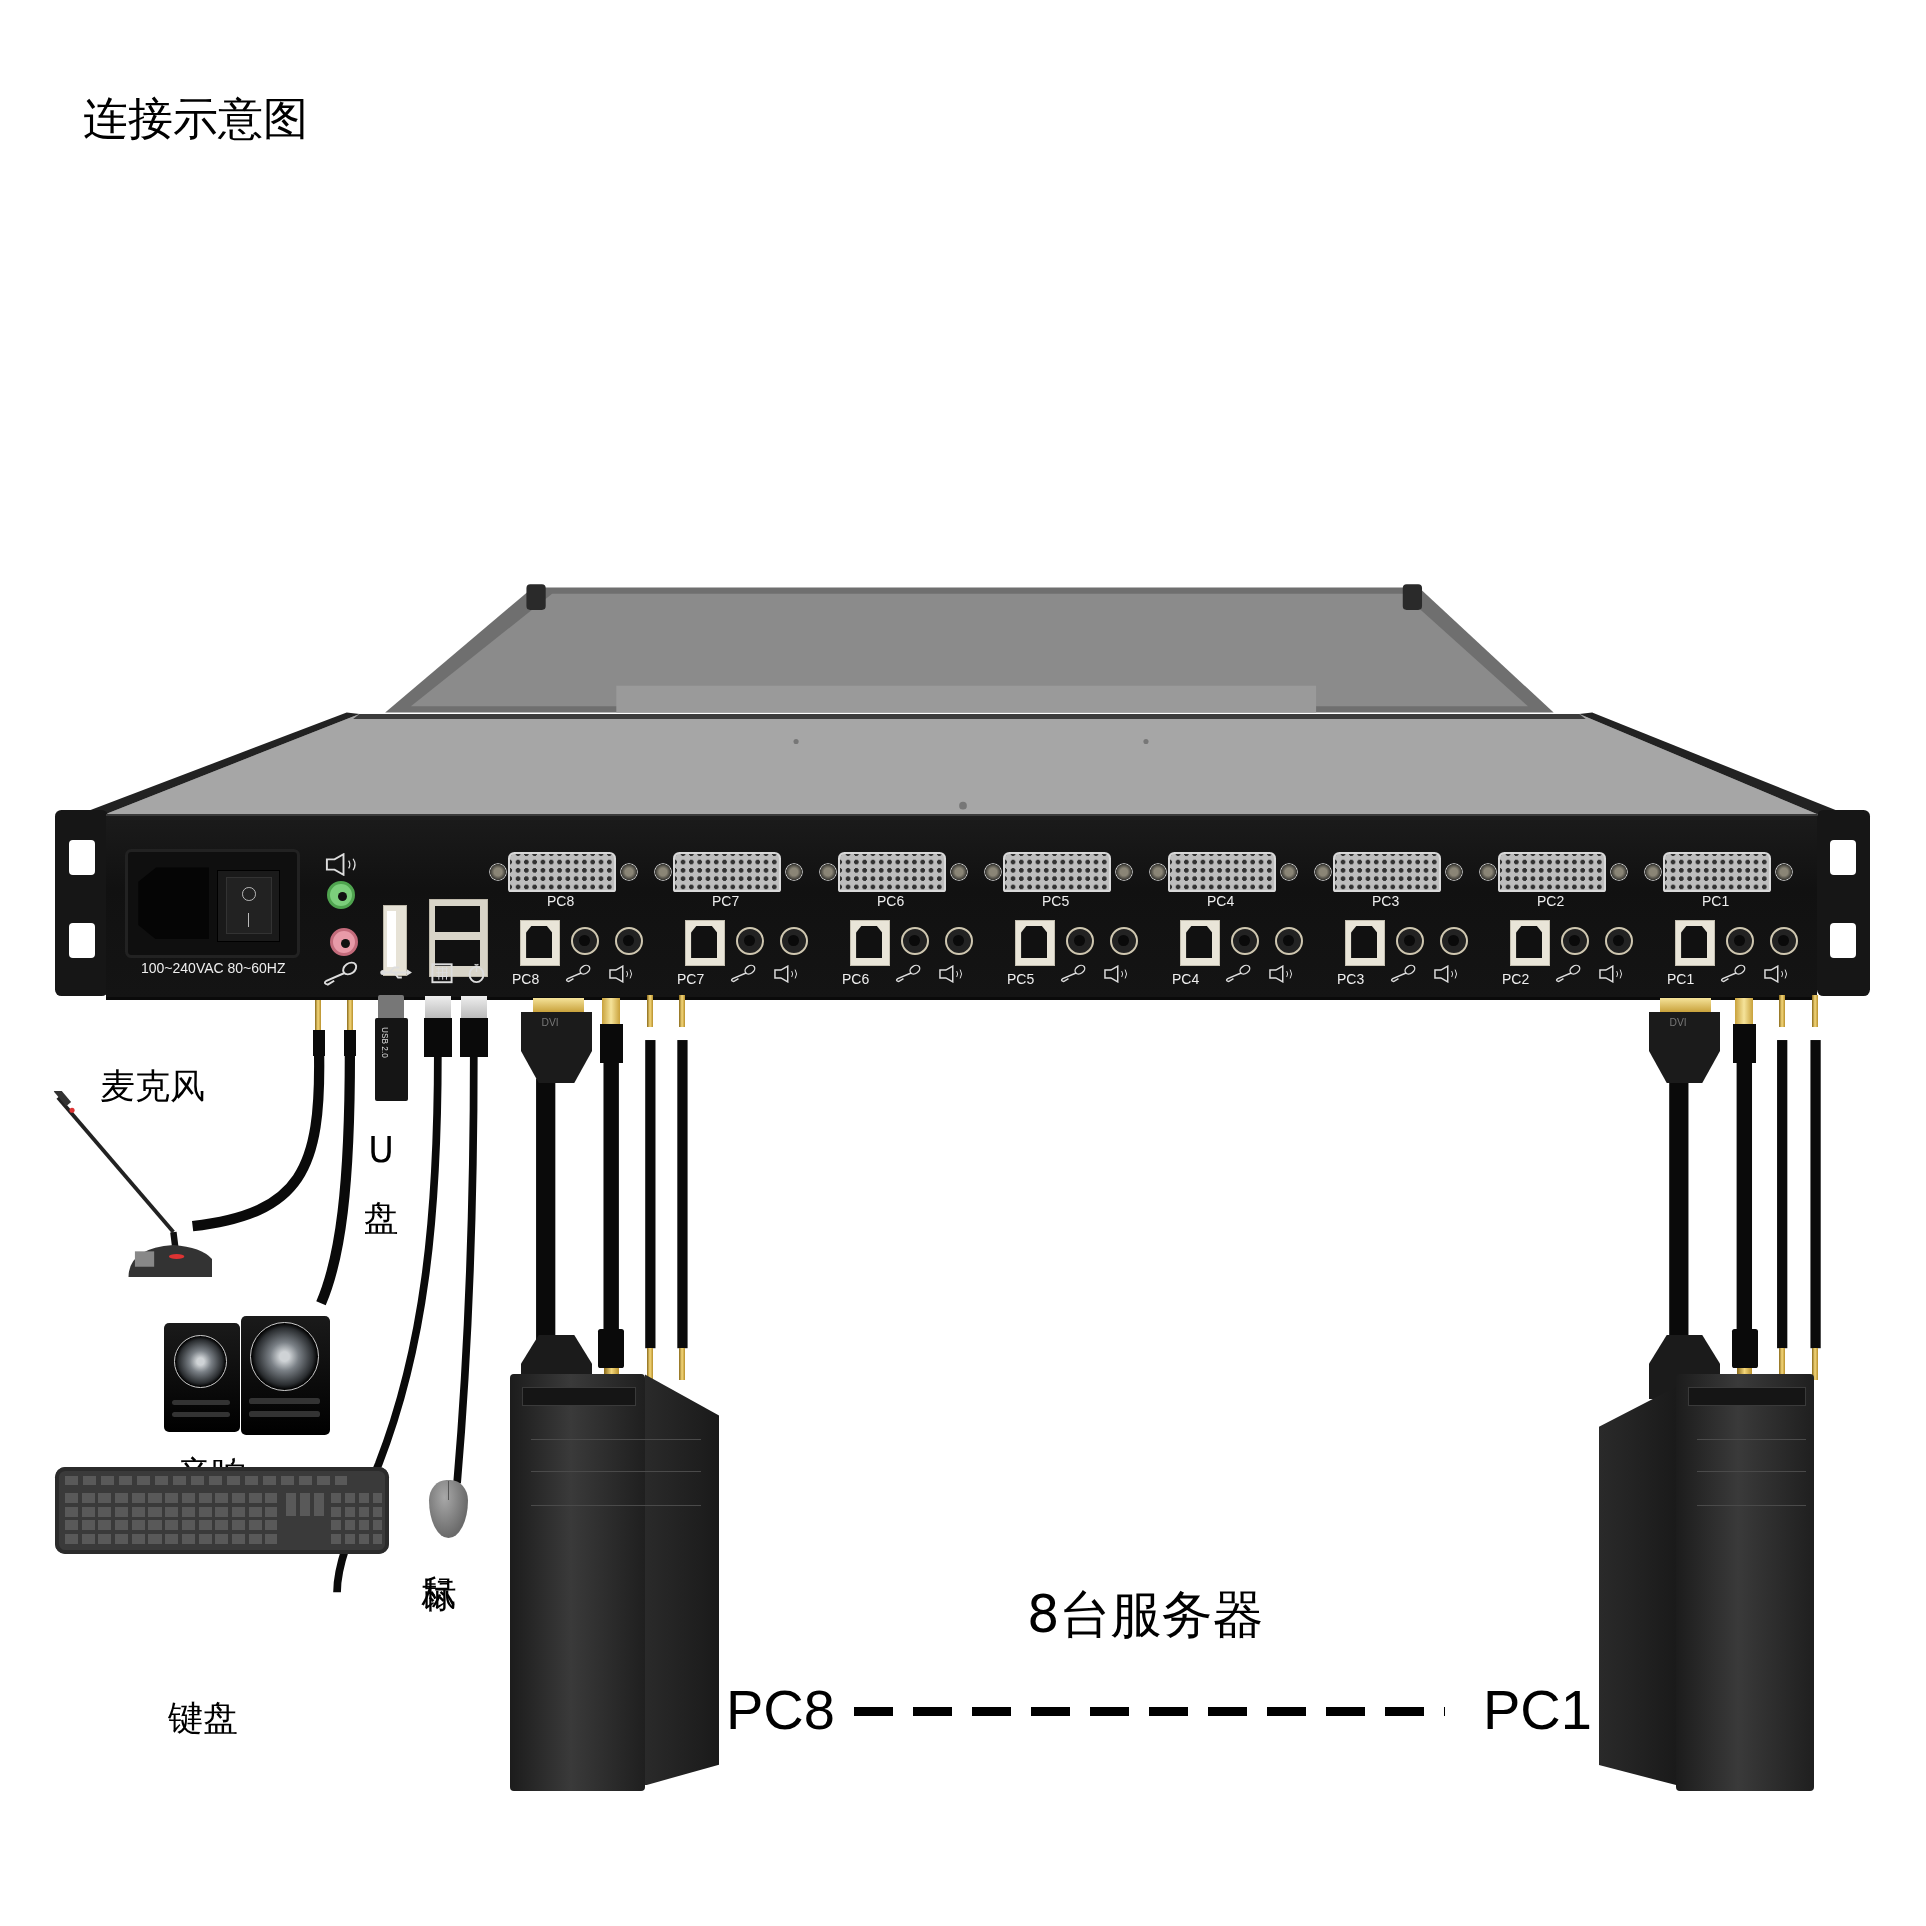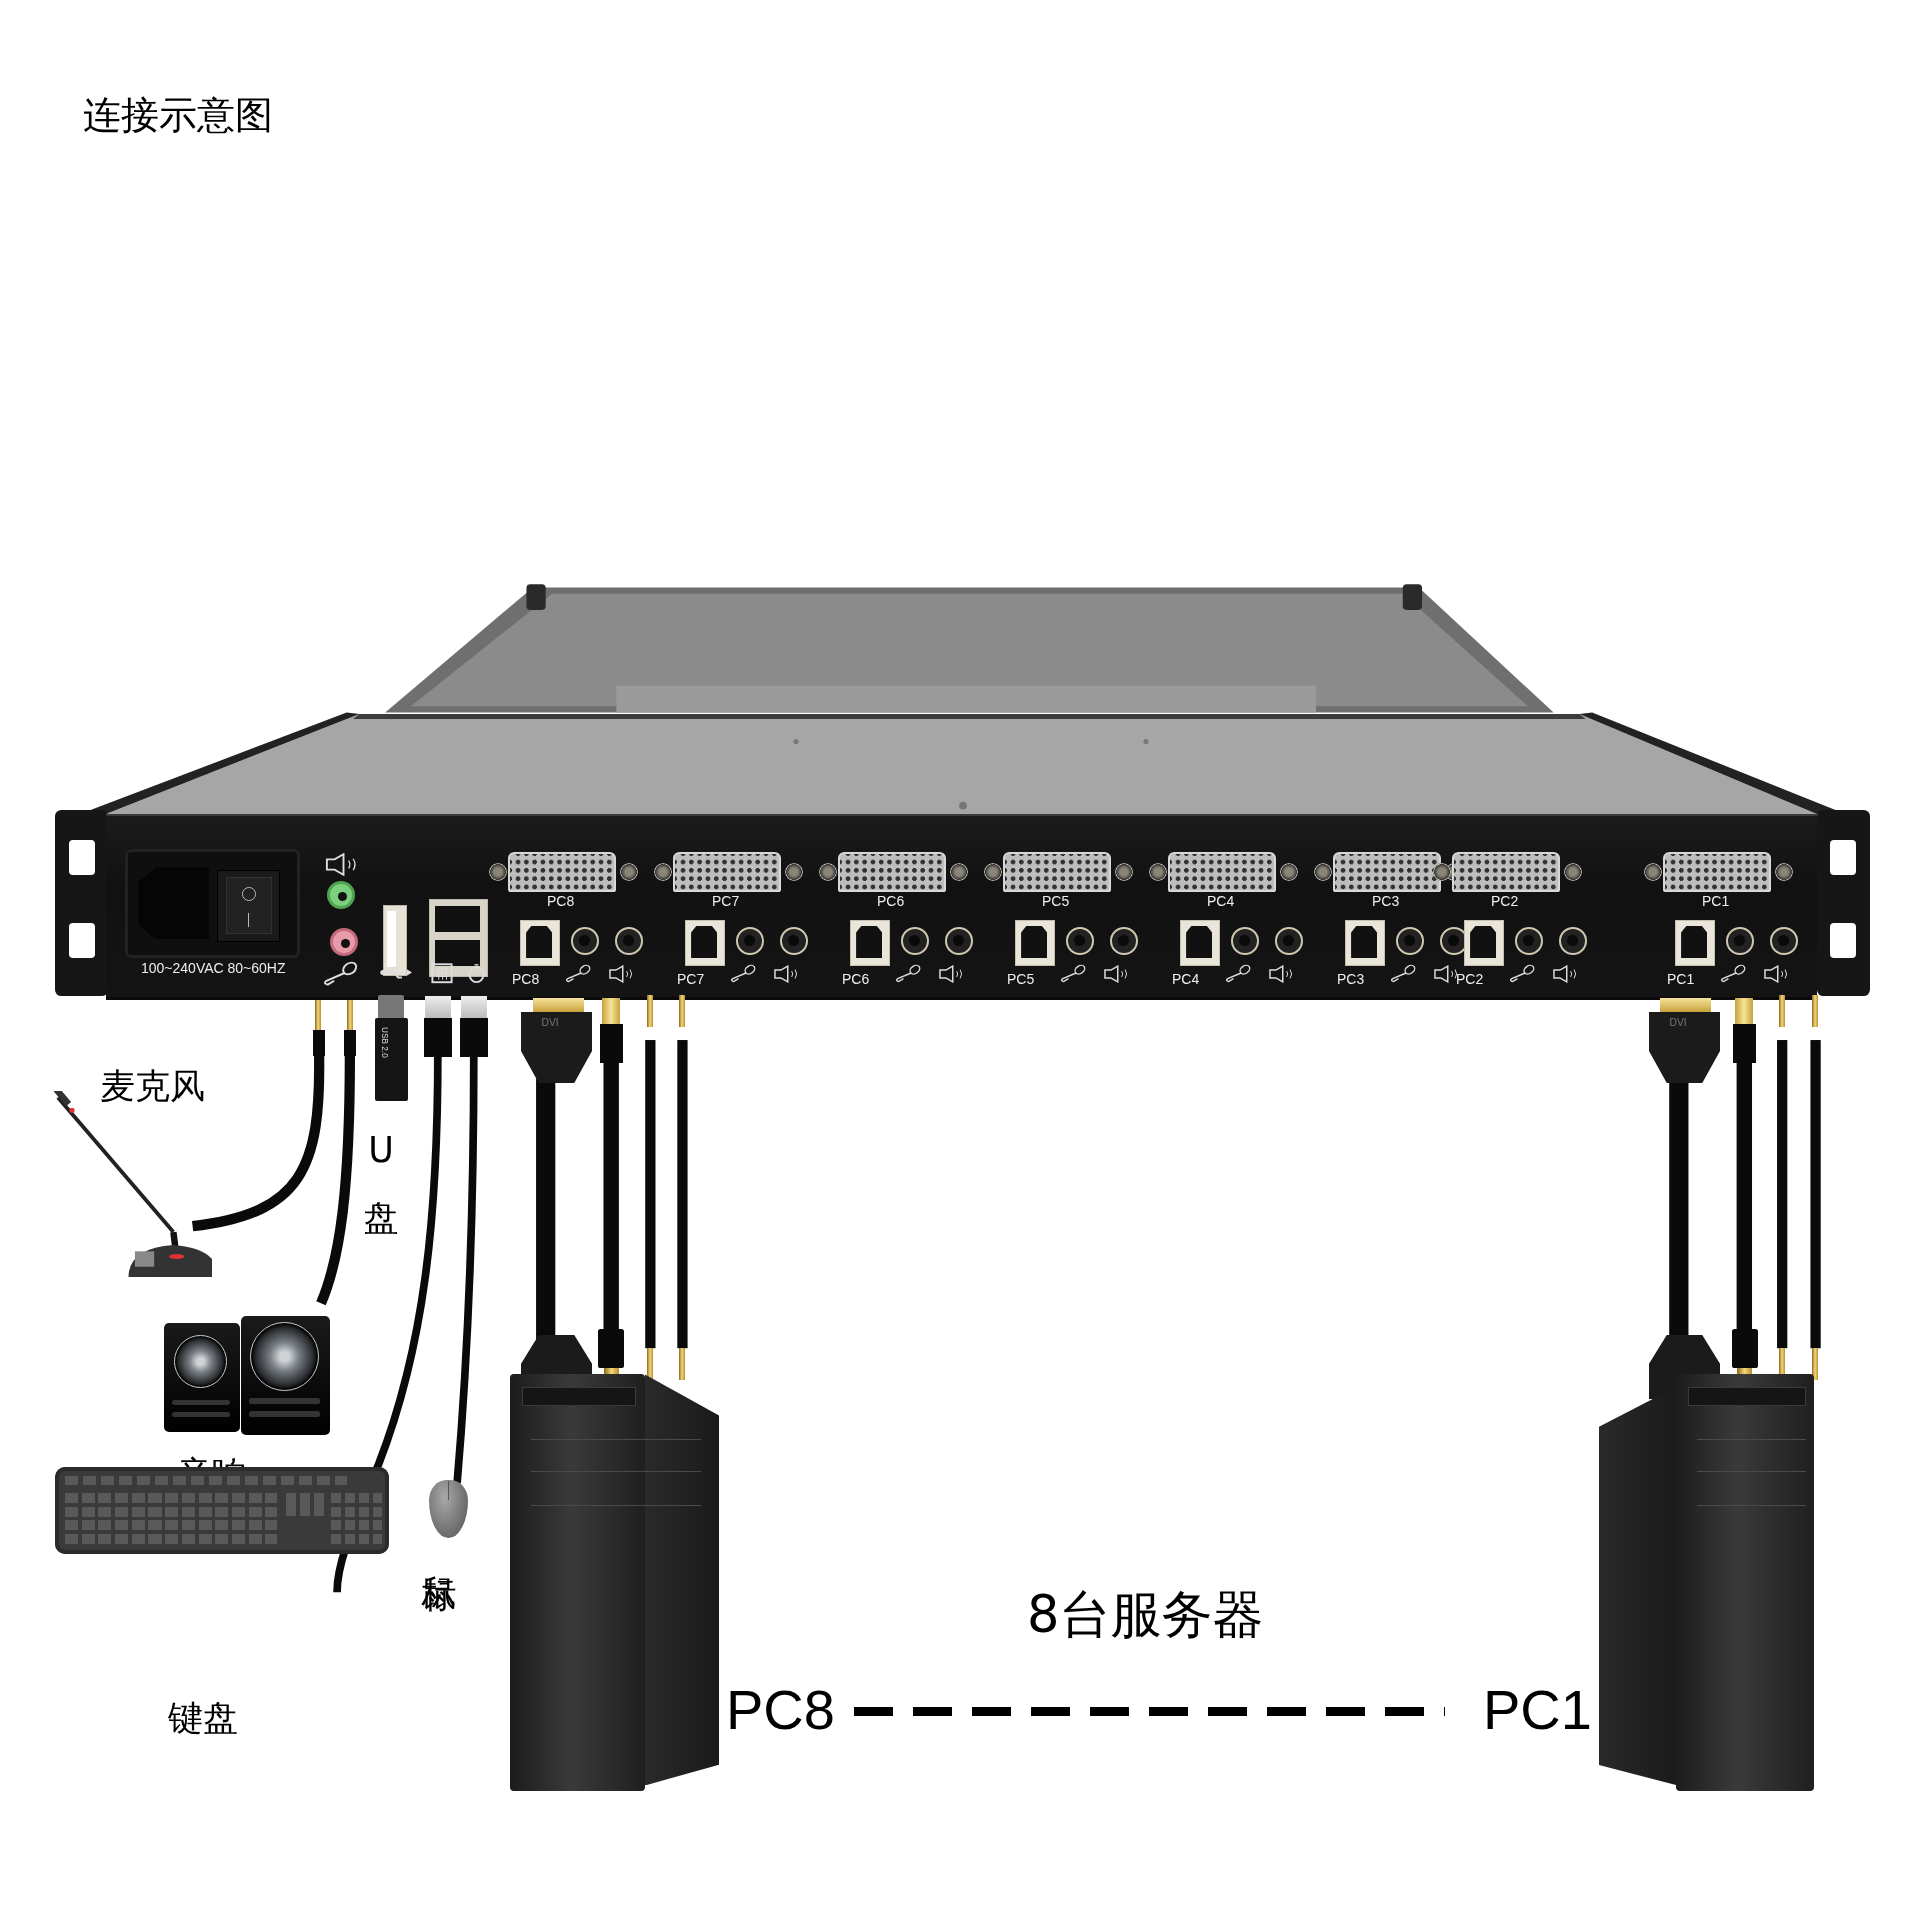--- a/index.html
+++ b/index.html
@@ -1,19 +1,19 @@
 <!DOCTYPE html>
 <html style="font-size:10.3px"><head>
 <meta charset="utf-8">
 <style>
   html,body{margin:0;padding:0;background:#fff;}
   body{width:1926px;height:1926px;position:relative;overflow:hidden;font-family:"DejaVu Sans","Liberation Sans",sans-serif;}
   .abs{position:absolute;}
   .cjk{font-family:"DejaVu Sans","Liberation Sans",sans-serif;color:#000;font-weight:bold;line-height:1;white-space:nowrap;}
-  #title{left:83px;top:96px;font-size:38px;font-weight:normal;}
+  #title{left:83px;top:96px;font-size:45px;font-weight:normal;}
   .lbl-big{font-size:35px;}
   .vert{writing-mode:vertical-rl;text-orientation:upright;letter-spacing:2.6px;}
   .panel-text{color:#eee;font-family:"Liberation Sans",sans-serif;font-size:14px;white-space:nowrap;}
   
   #tray{left:0;top:0;width:1926px;height:1926px;pointer-events:none;}
   #front{left:106px;top:814px;width:1711px;height:186px;background:linear-gradient(#1b1b1b,#111 40%,#141414);border-top:2.6px solid #3a3a3a;border-bottom:3.9px solid #0a0a0a;box-sizing:border-box;}
   .ear{width:53px;height:186px;background:#161616;border-radius:6.4px;}
   .ear .slot{position:absolute;left:14px;width:26px;height:35px;background:#fff;border-radius:3.9px;}
   #power{left:125px;top:849px;width:175px;height:109px;background:#0f0f0f;border:3.9px solid #222;border-radius:6.4px;box-sizing:border-box;}
   #iec{left:10.3px;top:15.4px;width:71px;height:72px;background:#050505;clip-path:polygon(25% 0,100% 0,100% 100%,25% 100%,0 80%,0 20%);}
@@ -226,21 +226,21 @@
     <div class="abs panel-text" style="left:18px;top:122px;">PC3</div>
     <svg class="abs" style="left:69px;top:113px;" width="29.5" height="22" viewBox="0 0 62 40">
         <ellipse cx="46" cy="13" rx="11" ry="8" fill="none" stroke="#ddd" stroke-width="3" transform="rotate(-35 46 13)"></ellipse>
         <path d="M38 20L10 32q-6 4 2 6l10-6" fill="none" stroke="#ddd" stroke-width="3"></path>
       </svg>
     <svg class="abs" style="left:114px;top:116px;" width="29.5" height="18" viewBox="0 0 60 36">
         <path d="M4 10h12l14-8v32l-14-8H4z" fill="none" stroke="#ddd" stroke-width="3"></path>
         <path d="M38 12q4 6 0 12M45 9q6 9 0 18" fill="none" stroke="#ddd" stroke-width="2"></path>
       </svg>
   </div>
-  <div class="abs" style="left:944px;top:0;width:165px;height:141px;">
+  <div class="abs" style="left:990px;top:0;width:165px;height:141px;">
     <div class="abs screw" style="left:-5.1px;top:14px;"></div>
     <div class="abs dvi" style="left:14px;top:2.6px;"></div>
     <div class="abs screw" style="left:126px;top:14px;"></div>
     <div class="abs panel-text" style="left:53px;top:44px;">PC2</div>
     <div class="abs usbb" style="left:26px;top:71px;"></div>
     <div class="abs jack dark" style="left:77px;top:78px;"></div>
     <div class="abs jack dark" style="left:121px;top:78px;"></div>
     <div class="abs panel-text" style="left:18px;top:122px;">PC2</div>
     <svg class="abs" style="left:69px;top:113px;" width="29.5" height="22" viewBox="0 0 62 40">
         <ellipse cx="46" cy="13" rx="11" ry="8" fill="none" stroke="#ddd" stroke-width="3" transform="rotate(-35 46 13)"></ellipse>

